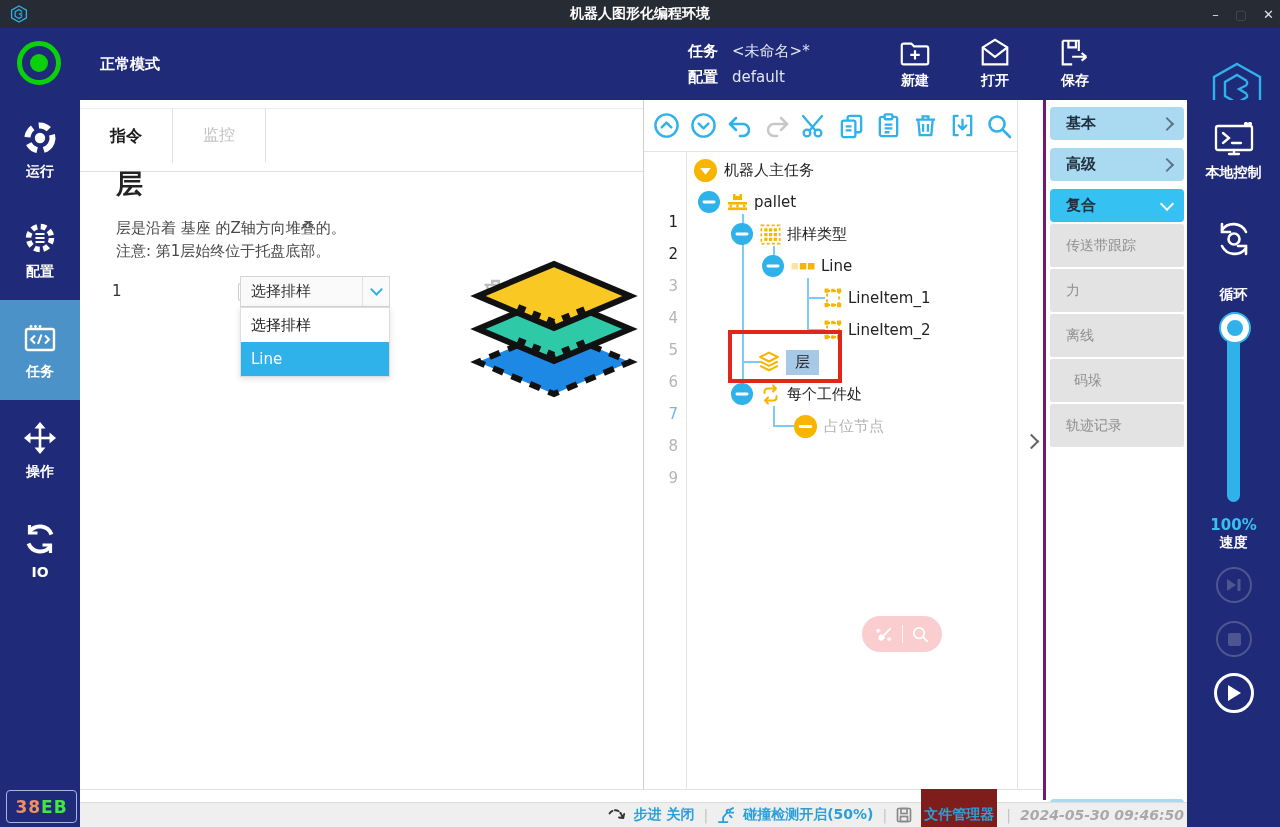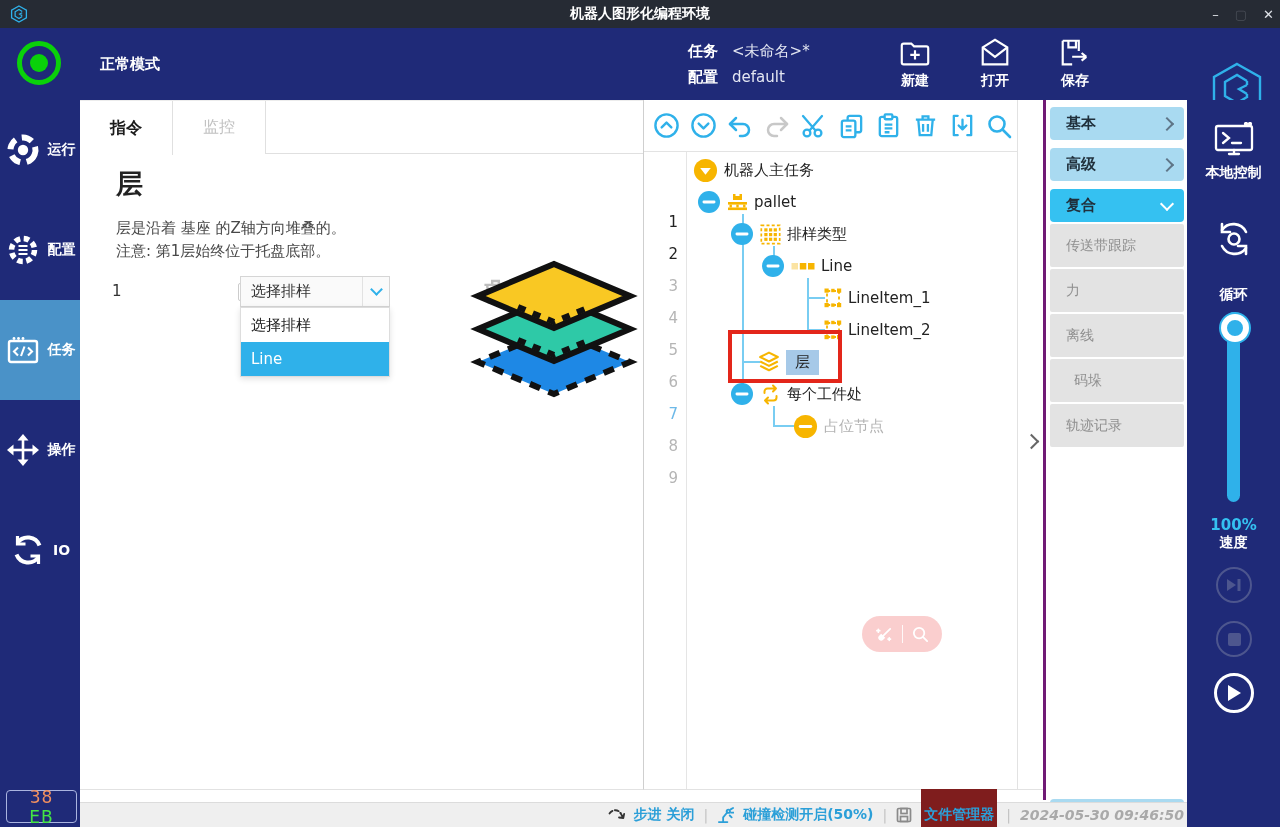--- a/index.html
+++ b/index.html
@@ -15,25 +15,25 @@
   .mode-ind{position:absolute;left:17px;top:13px;width:44px;height:44px;border:5px solid #0ad10a;border-radius:50%;box-sizing:border-box;}
   .mode-ind .dot{position:absolute;left:50%;top:50%;width:18px;height:18px;margin:-9px 0 0 -9px;background:#0ad10a;border-radius:50%;}
   .mode-label{position:absolute;left:100px;top:27px;color:#fff;font-size:15px;font-weight:bold;}
   .hmeta{position:absolute;left:688px;top:10px;color:#fff;font-size:15px;line-height:26px;}
   .hmeta .lbl{font-weight:bold;margin-right:14px;}
   .hmeta .val{color:#e3e6f2;font-weight:normal;}
   .hact{position:absolute;top:8px;width:84px;display:flex;flex-direction:column;align-items:center;gap:2px;color:#fff;font-size:14px;font-weight:bold;cursor:pointer;}
   .hlogo{position:absolute;left:1209px;top:33px;}
   
   .sidebar{position:absolute;left:0;top:100px;width:80px;height:727px;background:#1f2a78;}
-  .sitem{height:100px;display:flex;flex-direction:row;align-items:center;justify-content:center;gap:7px;color:#fff;font-size:14px;font-weight:bold;cursor:pointer;}
+  .sitem{height:100px;display:flex;flex-direction:column;align-items:center;justify-content:center;gap:7px;color:#fff;font-size:14px;font-weight:bold;cursor:pointer;}
   .sitem.active{background:#4a92c8;}
   
   .form-panel{position:absolute;left:80px;top:100px;width:563px;height:690px;background:#fff;border-bottom:1px solid #e2e2e2;box-sizing:border-box;}
-  .tabs{position:absolute;left:0;top:0;width:563px;height:54px;border-top:1px solid #ececec;border-bottom:1px solid #e0e0e0;box-sizing:border-box;display:flex;}
+  .tabs{position:absolute;left:0;top:8px;width:563px;height:64px;border-top:1px solid #ececec;border-bottom:1px solid #e0e0e0;box-sizing:border-box;display:flex;}
   .tab{width:93px;height:53px;display:flex;align-items:center;justify-content:center;font-size:16px;border-right:1px solid #e0e0e0;color:#c0c0c0;cursor:pointer;background:#fff;box-sizing:border-box;}
   .tab.active{color:#1c1c1c;font-weight:bold;margin-bottom:-1px;height:54px;}
   .ftitle{position:absolute;left:36px;top:66px;font-size:27px;font-weight:600;color:#222;}
   .fdesc{position:absolute;left:36px;top:119px;font-size:15px;color:#484848;}
   .fnote{position:absolute;left:36px;top:142px;font-size:15px;color:#484848;}
   .frow-index{position:absolute;left:32px;top:182px;font-size:15px;color:#333;}
   .fcheck{position:absolute;left:158px;top:183px;width:18px;height:18px;border:1px solid #ccc;border-radius:2px;background:#fff;box-sizing:border-box;cursor:pointer;}
   .fsep-label{position:absolute;left:186px;top:183px;font-size:15px;color:#b3b3b3;}
   .fselect{position:absolute;left:160px;top:176px;width:150px;height:31px;border:1px solid #d5d5d5;background:#fafafa;box-sizing:border-box;display:flex;align-items:center;cursor:pointer;}
   .fselect .sval{flex:1;padding-left:10px;font-size:15px;color:#333;}
@@ -84,21 +84,21 @@
   .speedlbl{position:absolute;left:0;width:93px;top:434px;text-align:center;color:#fff;font-size:14px;font-weight:bold;}
   .cbtn{position:absolute;left:29px;width:36px;height:36px;border-radius:50%;box-sizing:border-box;display:flex;align-items:center;justify-content:center;cursor:pointer;}
   .cbtn.dim{border:2px solid #4d568e;}
   .cbtn.lit{border:3px solid #fff;}
   
   .statusbar{position:absolute;left:80px;top:802px;width:1107px;height:25px;background:#efefef;border-top:1px solid #dcdcdc;box-sizing:border-box;display:flex;align-items:center;justify-content:flex-end;gap:9px;padding-right:3px;font-size:14px;}
   .sblue{color:#2b9fd8;font-weight:bold;}
   .ssep{color:#c3c3c3;}
   .stime{color:#a9a9a9;font-weight:bold;font-style:italic;}
   .fm-hl{background:#7f1d1d;padding:17px 3px;}
-  .codebox{position:absolute;left:6px;top:790px;width:69px;height:31px;border:1px solid #aab4e0;border-radius:4px;display:flex;align-items:center;justify-content:center;font-size:17px;font-weight:normal;letter-spacing:1px;background:#1f2a78;flex-direction:column;}
+  .codebox{position:absolute;left:6px;top:790px;width:69px;height:31px;border:1px solid #aab4e0;border-radius:4px;display:flex;align-items:center;justify-content:center;font-size:17px;font-weight:bold;letter-spacing:1px;background:#1f2a78;}
   .codebox .c1{color:#f08f5f;}
   .codebox .c2{color:#44e544;}
   svg{display:block;}
 </style>
 </head>
 <body>
 
 <div class="app">
 
   <div class="titlebar">

